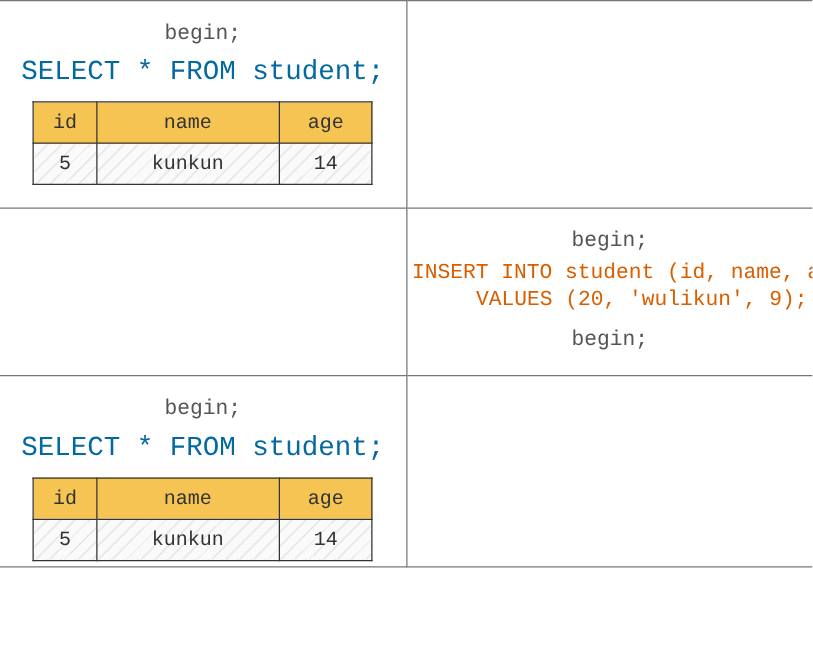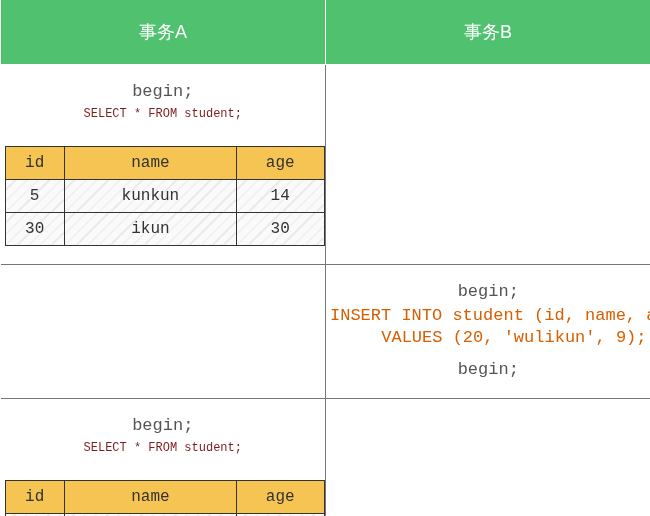--- a/index.html
+++ b/index.html
@@ -41,28 +41,28 @@
   table.outer > tbody > tr > td.cell:first-child { border-right: 1px solid #777; }
   table.outer > tbody > tr:first-child > th.hdr { border-top: none; }
 
   .code-line {
     font-family: Consolas, "Courier New", monospace;
     font-size: 17px;
     line-height: 1.55;
     white-space: pre;
     text-align: center;
   }
-  .sel  { color: #7f1d1d; font-weight: 500; font-size: 12px; }
+  .sel  { color: #0369a1; font-weight: 500; font-size: 22px; }
   .ins  { color: #d85f00; font-size: 17px; line-height: 1.3; }
   .blk  { color: #555; }
 
   table.student {
     border-collapse: collapse;
-    margin: 22px auto 0 auto;
-    width: 320px;
+    margin: 6px auto 0 auto;
+    width: 272px;
     font-family: Consolas, "Courier New", monospace;
     font-size: 16px;
     color: #333;
   }
   table.student th,
   table.student td {
     border: 1px solid #333;
     padding: 7px 0;
     text-align: center;
     font-weight: 400;
@@ -80,45 +80,36 @@
 </style>
 </head>
 <body>
 
 <table class="outer">
   <colgroup>
       <col style="width:325px">
       <col style="width:325px">
     </colgroup>
   <tbody>
-    <tr>
-      <th class="hdr">事务A</th>
-      <th class="hdr">事务B</th>
-    </tr>
 
     <tr>
       <td class="cell">
         <div class="code-line blk">begin;</div>
         <div class="code-line sel">SELECT * FROM student;</div>
         <table class="student">
           <tbody>
               <tr>
             <th>id</th>
             <th>name</th>
             <th>age</th>
           </tr>
           <tr>
             <td>5</td>
             <td>kunkun</td>
             <td>14</td>
-          </tr>
-          <tr>
-            <td>30</td>
-            <td>ikun</td>
-            <td>30</td>
           </tr>
         </tbody>
           </table>
       </td>
       <td class="cell"></td>
     </tr>
 
     <tr>
       <td class="cell"></td>
       <td class="cell" style="padding:14px 2px;">

